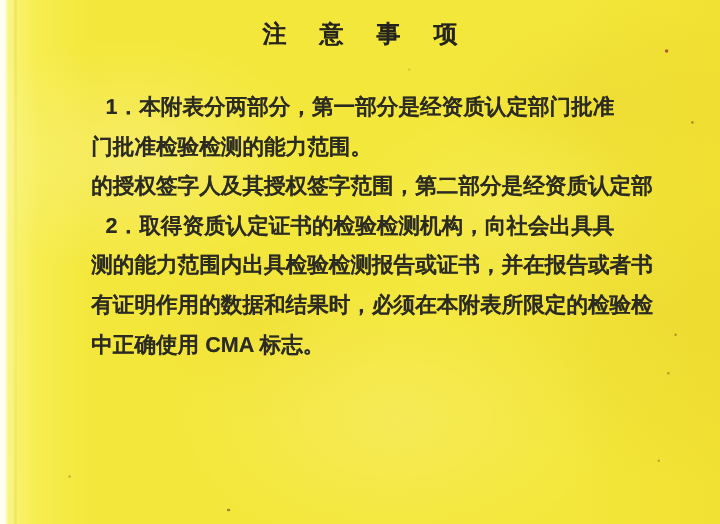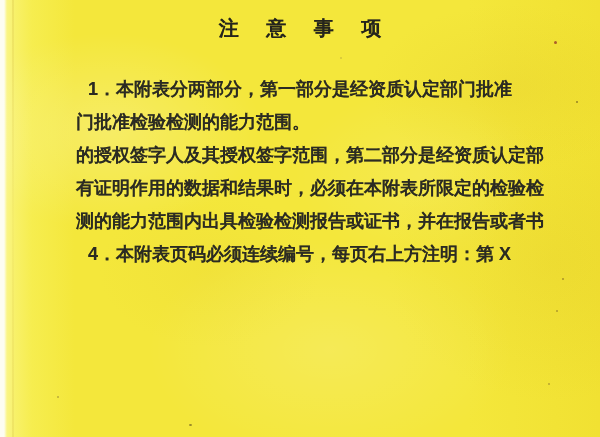--- a/index.html
+++ b/index.html
@@ -40,23 +40,24 @@
 </head>
 <body>
 
 <div class="page">
   <div class="crease"></div>
   <div class="title">注 意 事 项</div>
   <div class="notice-body">
       <div class="text-line first">1．本附表分两部分，第一部分是经资质认定部门批准</div>
       <div class="text-line">门批准检验检测的能力范围。</div>
       <div class="text-line">的授权签字人及其授权签字范围，第二部分是经资质认定部</div>
+      <div class="text-line first">2．取得资质认定证书的检验检测机构，向社会出具具</div>
+      <div class="text-line">测的能力范围内出具检验检测报告或证书，并在报告或者书</div>
       <div class="text-line">有证明作用的数据和结果时，必须在本附表所限定的检验检</div>
-      <div class="text-line">测的能力范围内出具检验检测报告或证书，并在报告或者书</div>
-      <div class="text-line first">4．本附表页码必须连续编号，每页右上方注明：第 X</div>
+      <div class="text-line">中正确使用 CMA 标志。</div>
     </div>
 <div class="speckle" style="left: 554px; top: 41px; width: 3px; height: 3px; background: rgba(160, 70, 40, 0.85);"></div>
     <div class="speckle" style="left: 576px; top: 101px; width: 2px; height: 2px; background: rgba(110, 90, 30, 0.7);"></div>
     <div class="speckle" style="left: 562px; top: 278px; width: 2px; height: 2px; background: rgba(120, 95, 35, 0.6);"></div>
     <div class="speckle" style="left: 556px; top: 310px; width: 2px; height: 2px; background: rgba(125, 100, 40, 0.55);"></div>
     <div class="speckle" style="left: 189px; top: 424px; width: 3px; height: 2px; background: rgba(100, 85, 30, 0.65);"></div>
     <div class="speckle" style="left: 57px; top: 396px; width: 2px; height: 2px; background: rgba(130, 110, 45, 0.5);"></div>
     <div class="speckle" style="left: 548px; top: 383px; width: 2px; height: 2px; background: rgba(130, 105, 40, 0.5);"></div>
     <div class="speckle" style="left: 340px; top: 57px; width: 2px; height: 2px; background: rgba(170, 150, 60, 0.45);"></div>
   </div>

